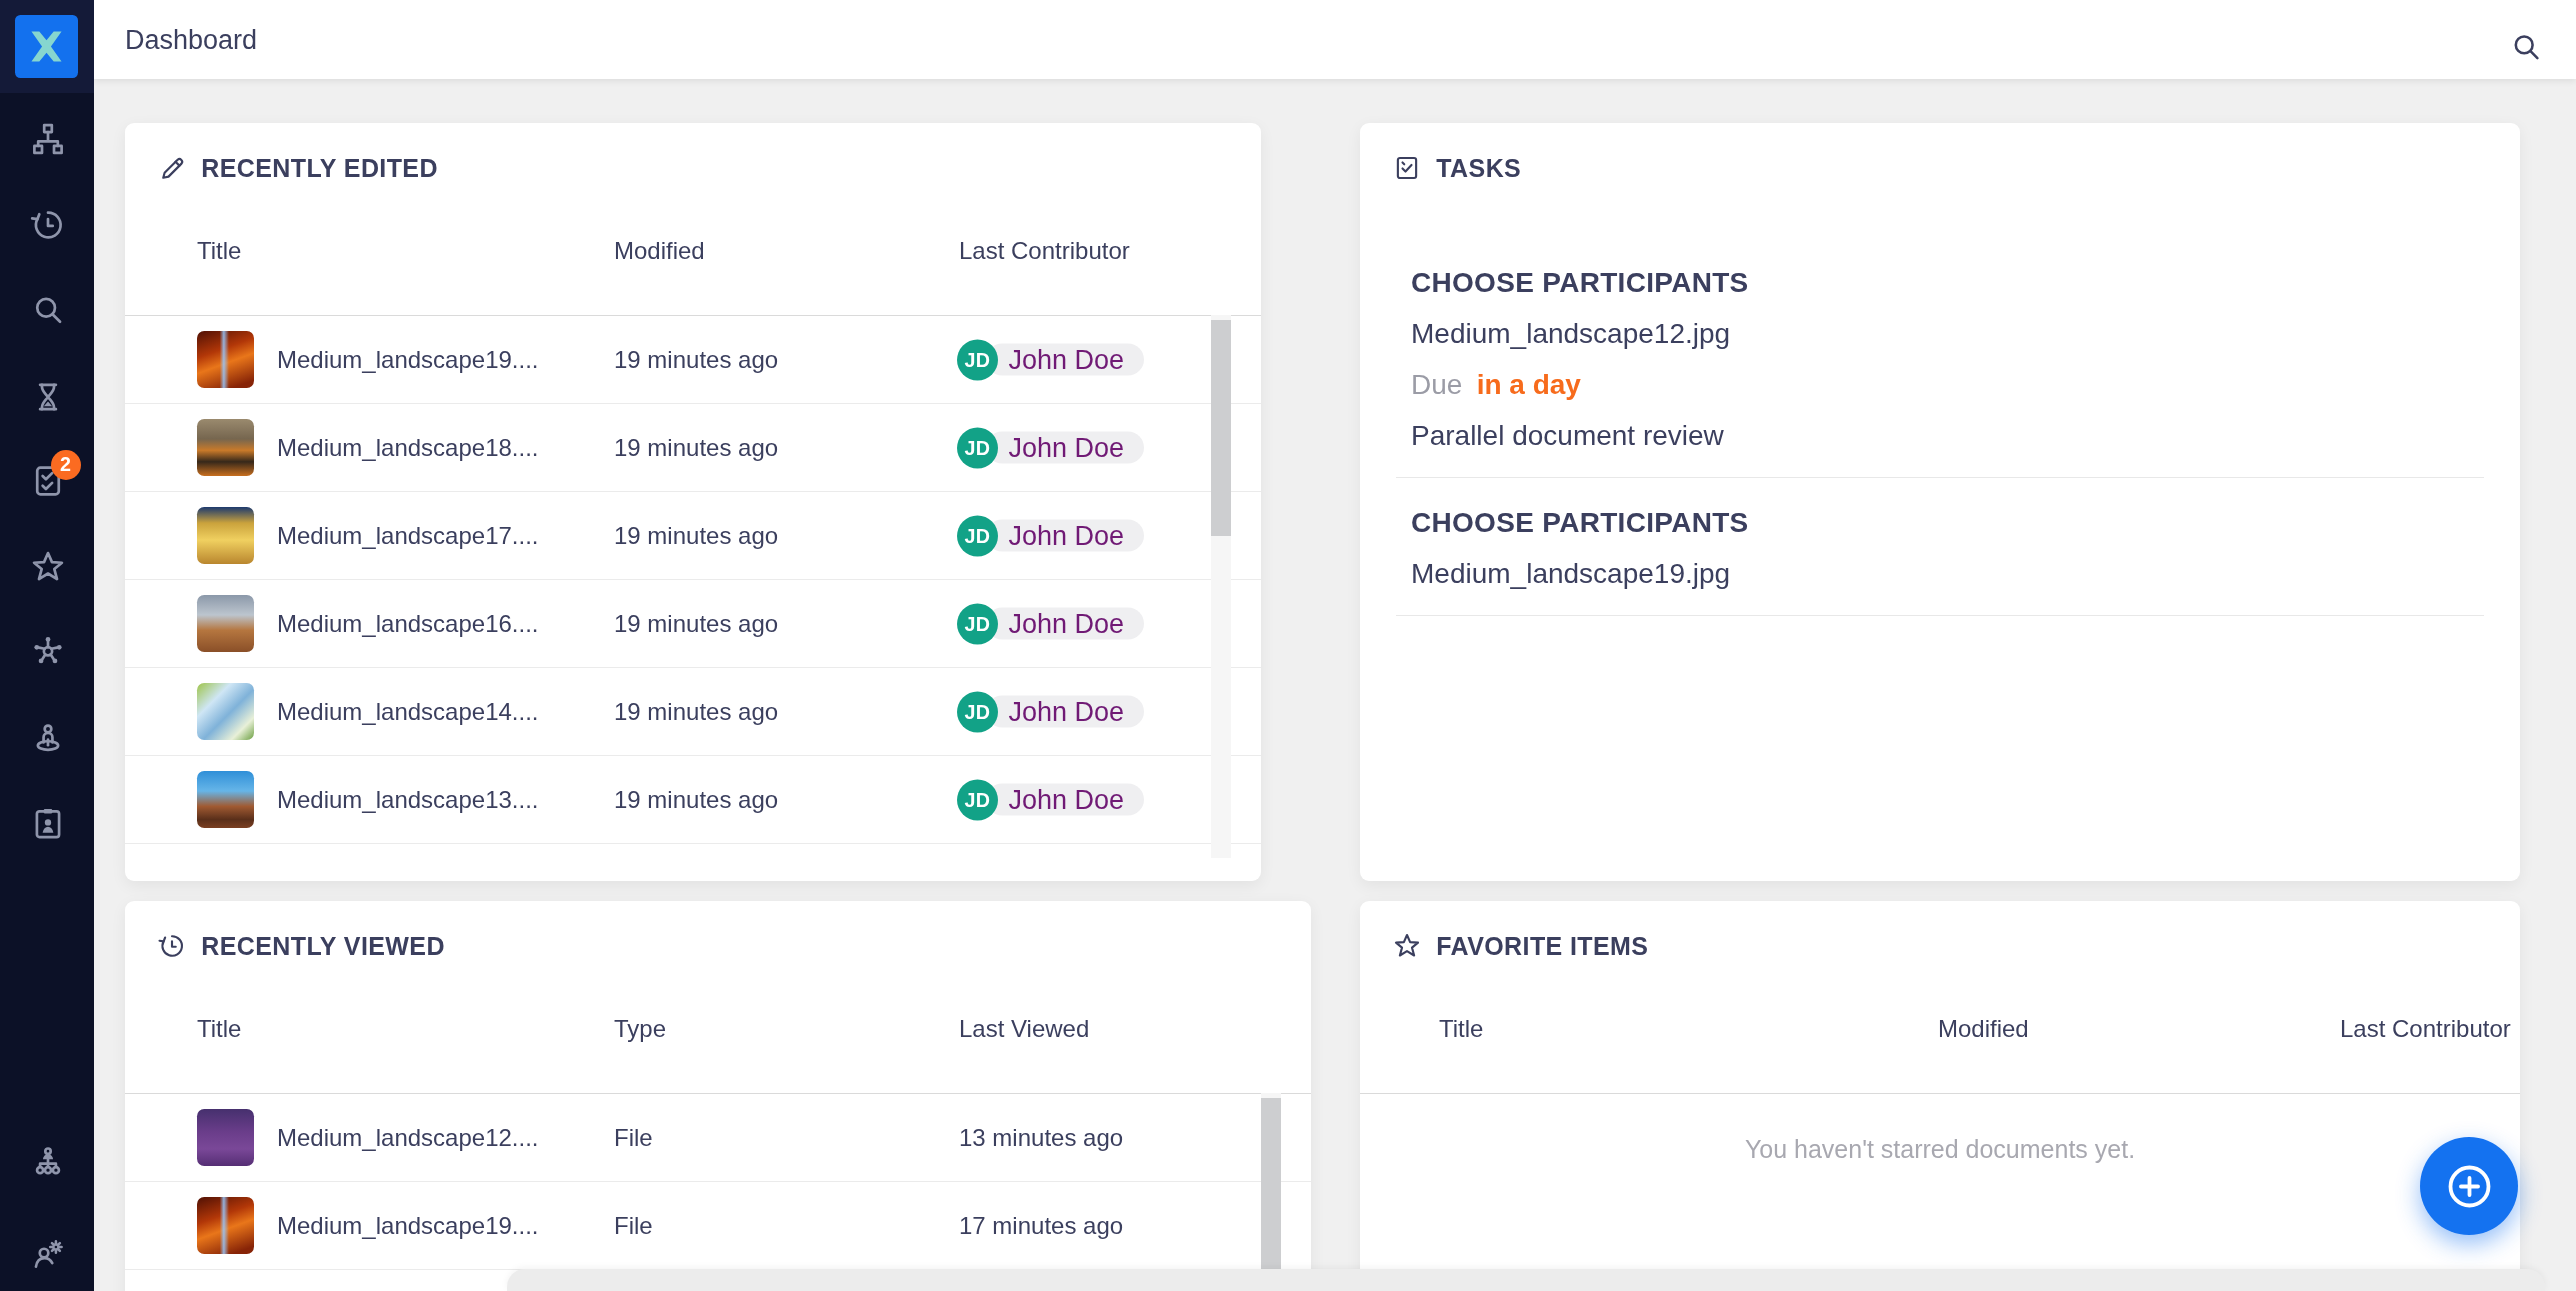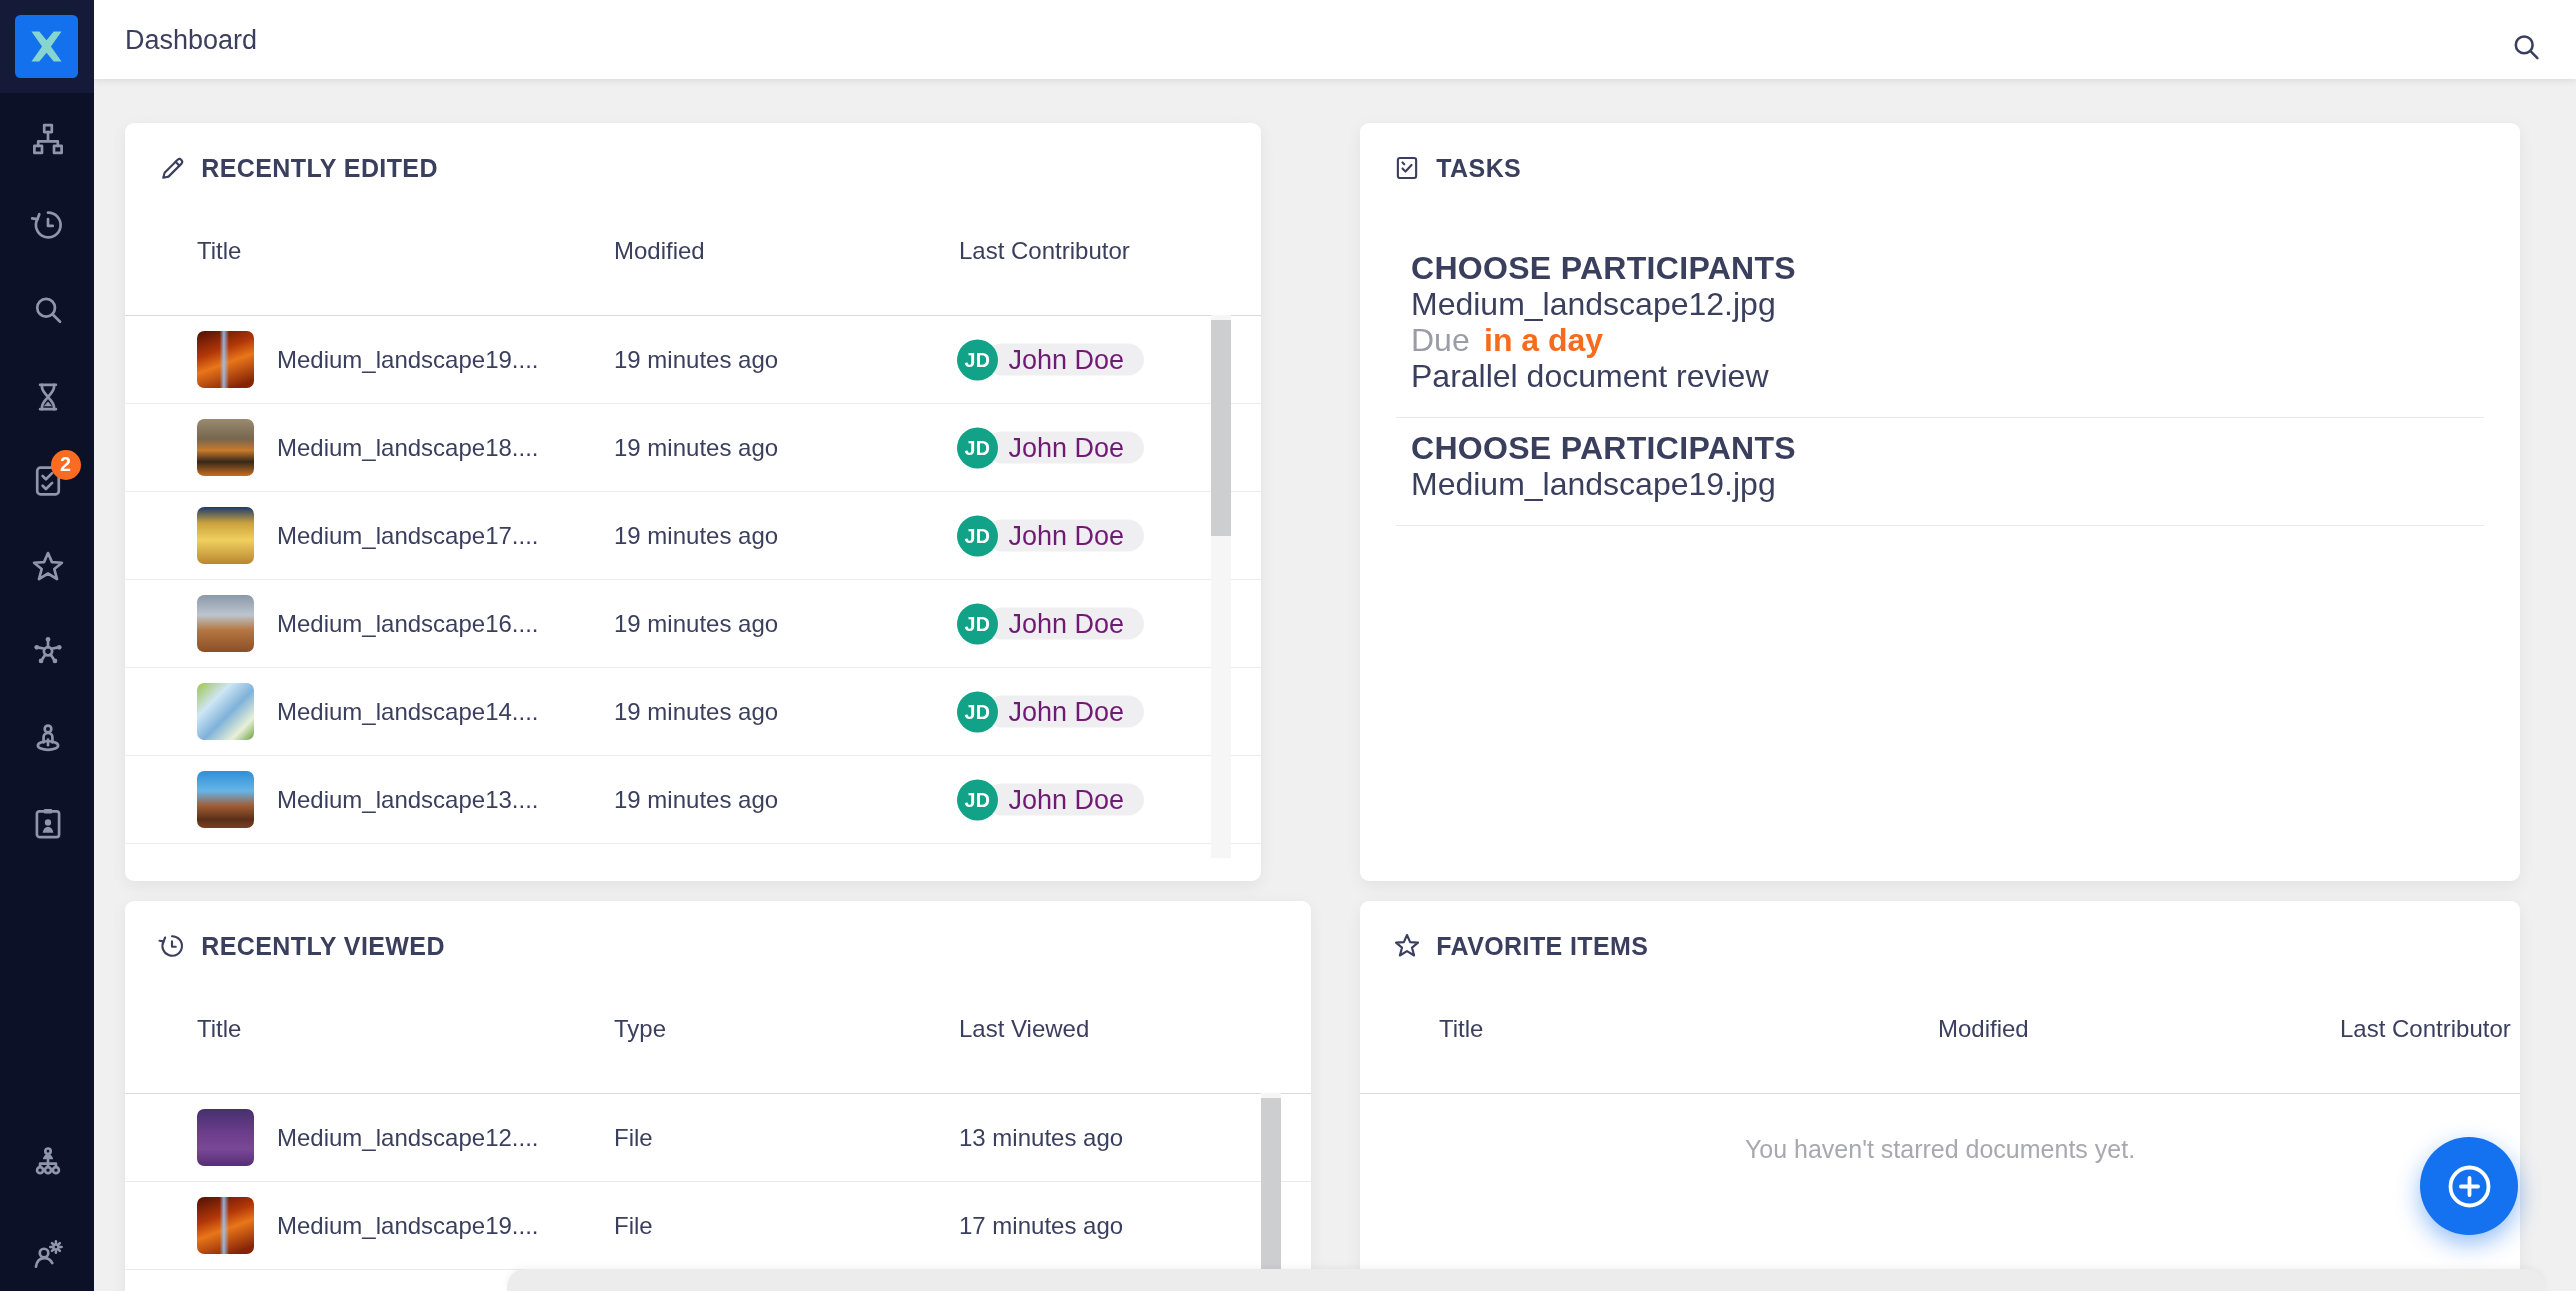--- a/index.html
+++ b/index.html
@@ -75,21 +75,21 @@
   .thumb-desert { background:linear-gradient(180deg,#9a8a6e 0%,#76664f 35%,#c97a2a 55%,#36281a 75%,#c86f1f 100%); }
   .thumb-golden { background:linear-gradient(180deg,#1d3a6e 0%,#caa23c 28%,#f0d060 58%,#b9862e 100%); }
   .thumb-canyon-sky { background:linear-gradient(180deg,#8b98a9 0%,#bcc5ce 35%,#b5763f 62%,#8a4f28 100%); }
   .thumb-droplets { background:linear-gradient(135deg,#9ec44a 0%,#cfe6f5 30%,#7fb2d9 55%,#e8f0d8 80%,#6a9e3f 100%); }
   .thumb-canyon-blue { background:linear-gradient(180deg,#2f8fd8 0%,#66b5e8 35%,#a05a32 62%,#5a2f1a 85%,#7a3f22 100%); }
   .thumb-purple { background:linear-gradient(180deg,#46306e 0%,#6a3d8a 40%,#7a4898 70%,#552e74 100%); }
 
   
   .tasks-list { position:absolute; left:0; right:0; top:114px; }
   .task { margin:0 36px; padding:12.5px 0 23px 15px; border-bottom:1.8px solid #e8e8e8; cursor:pointer; }
-  .task div { line-height:36px; font-size:32px; }
+  .task div { line-height:36px; font-size:28px;margin-top:15px; }
   .t-head { font-weight:bold; color:#3b3f5e; letter-spacing:0.3px; }
   .t-file { color:#3b3f5e; }
   .due-label { color:#9b9ca6; margin-right:14.3px; }
   .due-val { color:#f76b1c; font-weight:bold; }
   .t-desc { color:#3b3f5e; }
 
   
   .empty { position:absolute; left:0; right:0; top:234px; text-align:center;
            color:#a8a8b0; font-size:25px; }
 

